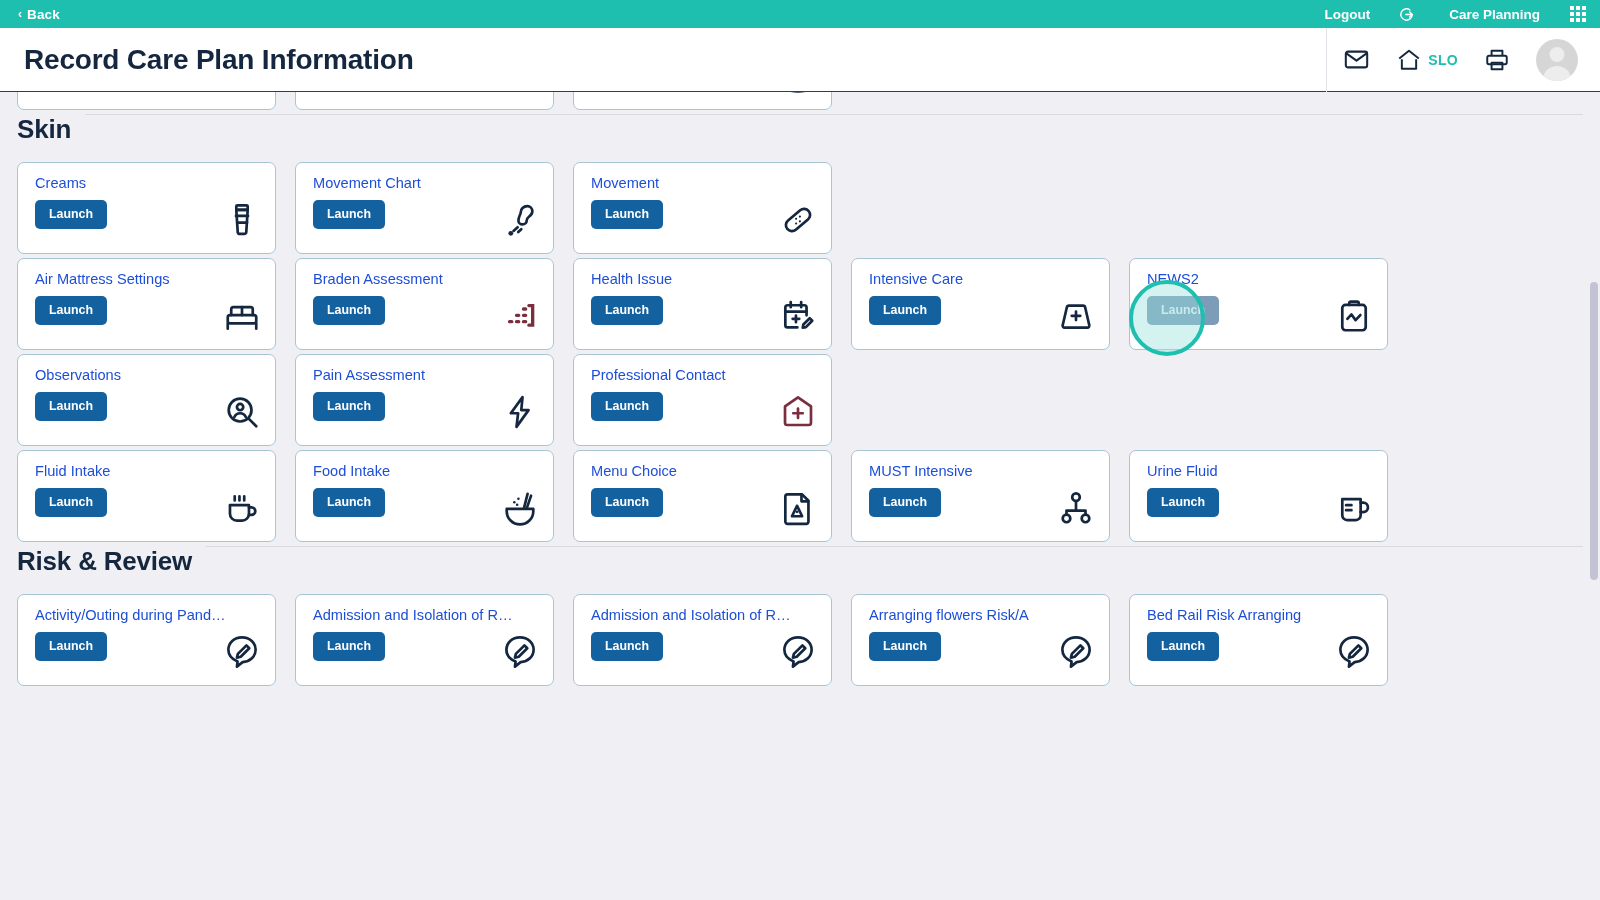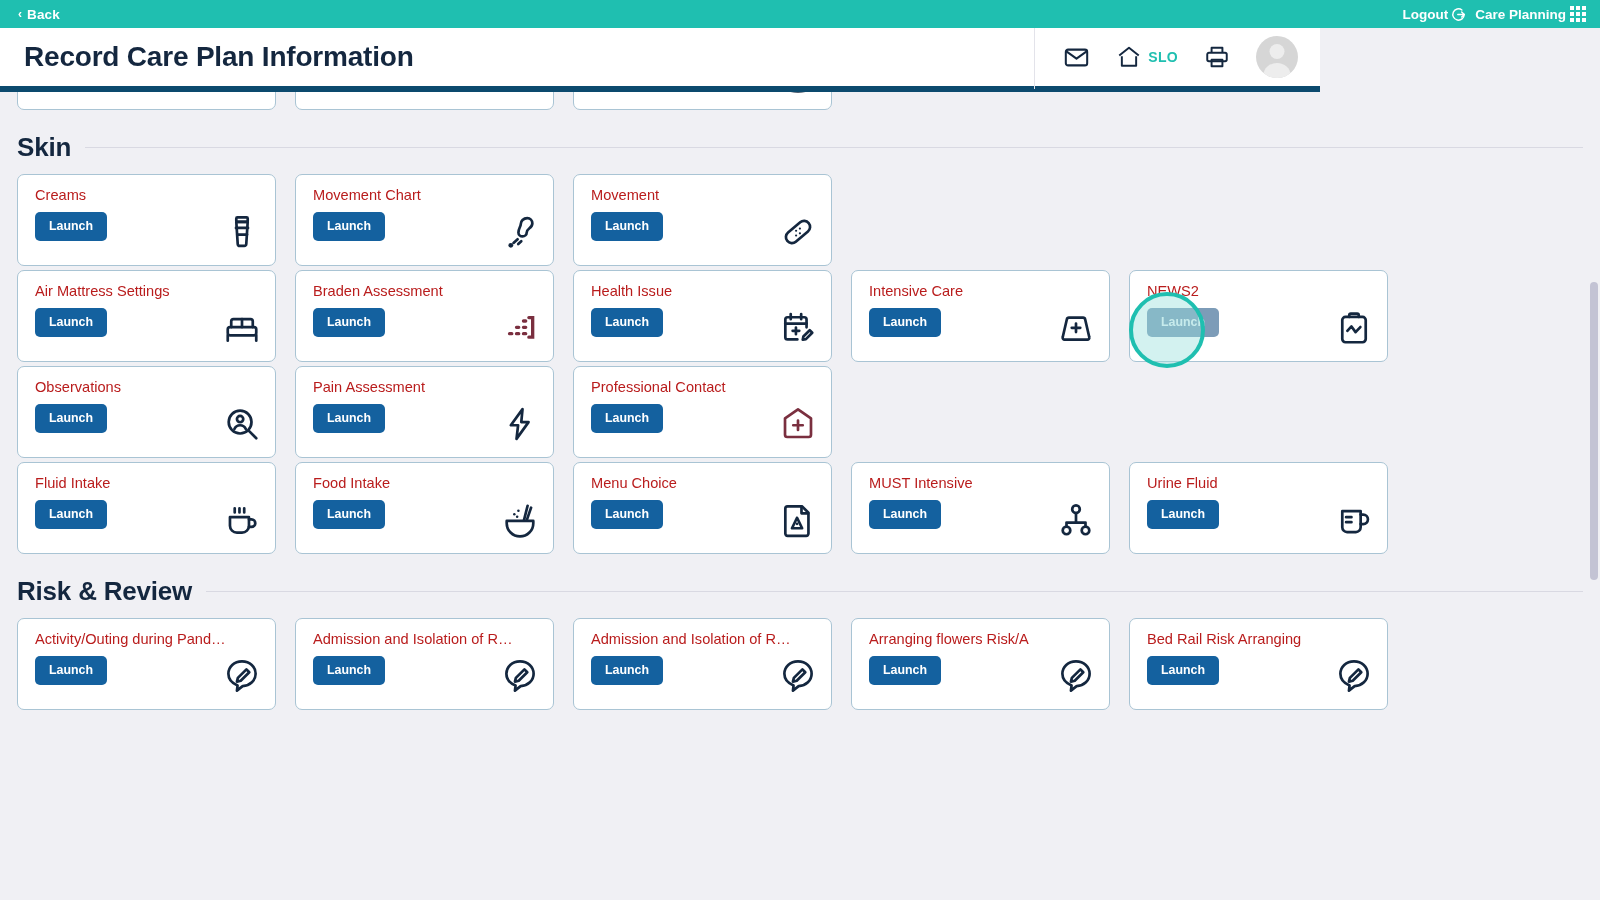--- a/index.html
+++ b/index.html
@@ -21,46 +21,46 @@
   }
   .back-link {
     margin-left: 18px;
     font-size: 13.5px; font-weight: 600; letter-spacing: .1px;
     display: flex; align-items: center; gap: 5px; cursor: pointer;
     color:#ffffff;
   }
   .back-chev { font-size: 12px; line-height: 1; }
   .topbar-right {
     margin-left: auto; margin-right: 14px;
-    display: flex; align-items: center; gap: 2px;
+    display: flex; align-items: center; gap: 28px;
   }
   .logout-label { font-size: 13.5px; font-weight: 600; cursor: pointer; }
   .logout-icon { width: 17px; height: 17px; display: block; cursor: pointer; }
   .careplanning-label { font-size: 13.5px; font-weight: 600; margin-left: 6px; cursor: pointer; }
   .apps-grid {
     display: grid; grid-template-columns: repeat(3, 4px);
     grid-template-rows: repeat(3, 4px); gap: 2px; cursor: pointer;
     margin-left: 2px;
   }
   .apps-grid i { display: block; width: 4px; height: 4px; background: #ffffff; }
 
   
   .header {
-    position: absolute; top: 28px; left: 0; width: 1320px; height: 64px;
+    position: absolute; top: 28px; left: 0; width: 1600px; height: 64px;
     background: #ffffff; z-index: 35;
     display: flex; align-items: center;
-    border-bottom: 6px solid #0c4a6e;
+    border-bottom: 1px solid #0c4a6e;
   }
   .page-title {
     margin-left: 24px;
     font-size: 28px; font-weight: 700; color: #14273f; letter-spacing: -.2px;
   }
   .header-tools {
     margin-left: auto; height: 64px; display: flex; align-items: center;
-    padding: 0 22px 0 28px; gap: 26px;
+    padding: 0 22px 0 16px; gap: 26px;
     border-left: 1px solid #e3e3ea;
   }
   .tool { display: flex; align-items: center; gap: 6px; cursor: pointer; }
   .tool svg { display: block; }
   .slo-label { color: #1fbfb0; font-weight: 700; font-size: 14px; letter-spacing: .3px; }
   .avatar {
     width: 42px; height: 42px; border-radius: 50%;
     background: #d6d6d6; position: relative; overflow: hidden; cursor: pointer;
   }
   .avatar::before {
@@ -79,22 +79,22 @@
     position: absolute; top: 92px; left: 0;
     width: 1600px; height: 808px;
     background: #f0f0f4;
     padding: 0 17px;
     overflow: hidden;
   }
   .scroll-inner { position: relative; top: -74px; }
 
   
   .section-head {
-    display: flex; align-items: center; gap: 14px;
-    height: 42px; margin-top: 16px; margin-bottom: 6px;
+    display: flex; gap: 14px;
+    height: 42px; margin-top: 4px; margin-bottom: 6px;
   }
   .section-title {
     font-size: 26px; font-weight: 700; color: #14273f; letter-spacing: -.2px;
     white-space: nowrap;
   }
   .section-rule { flex: 1; height: 1px; background: #d9d9e2; }
 
   
   .card-row {
     display: grid;
@@ -105,21 +105,21 @@
   .card {
     position: relative;
     height: 92px;
     background: #ffffff;
     border: 1px solid #a9c4d4;
     border-radius: 7px;
     padding: 12px 14px 0 17px;
     cursor: pointer;
   }
   .card-title {
-    font-size: 14.6px; color: #b91c1c; font-weight: 400;
+    font-size: 14.6px; color: #1d4ed8; font-weight: 400;
     white-space: nowrap; overflow: hidden; text-overflow: ellipsis;
     max-width: 212px;
     margin-bottom: 9px;
   }
   .launch-btn {
     display: inline-block;
     background: #14619f; color: #ffffff;
     font-size: 12.4px; font-weight: 700;
     border: none; border-radius: 5px;
     padding: 7px 14px 8px;

